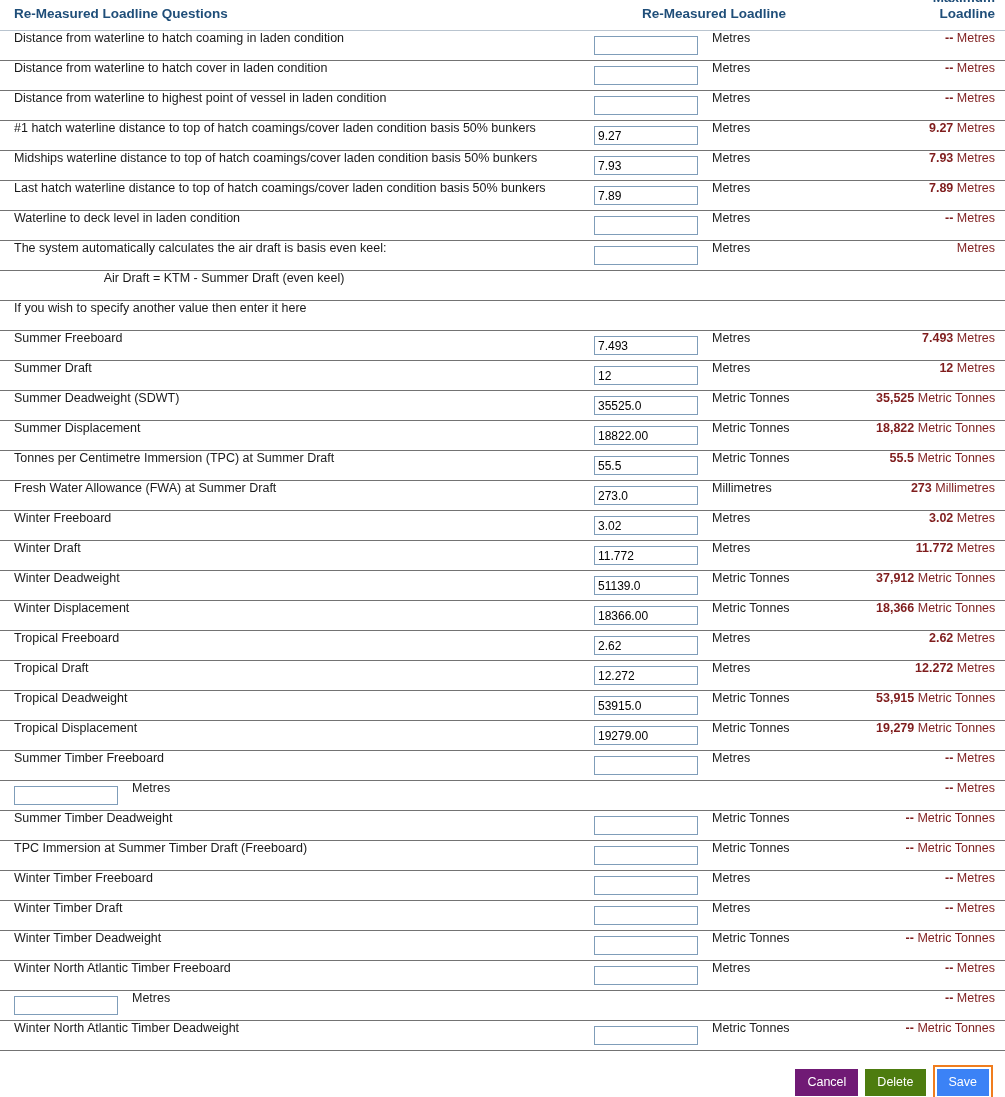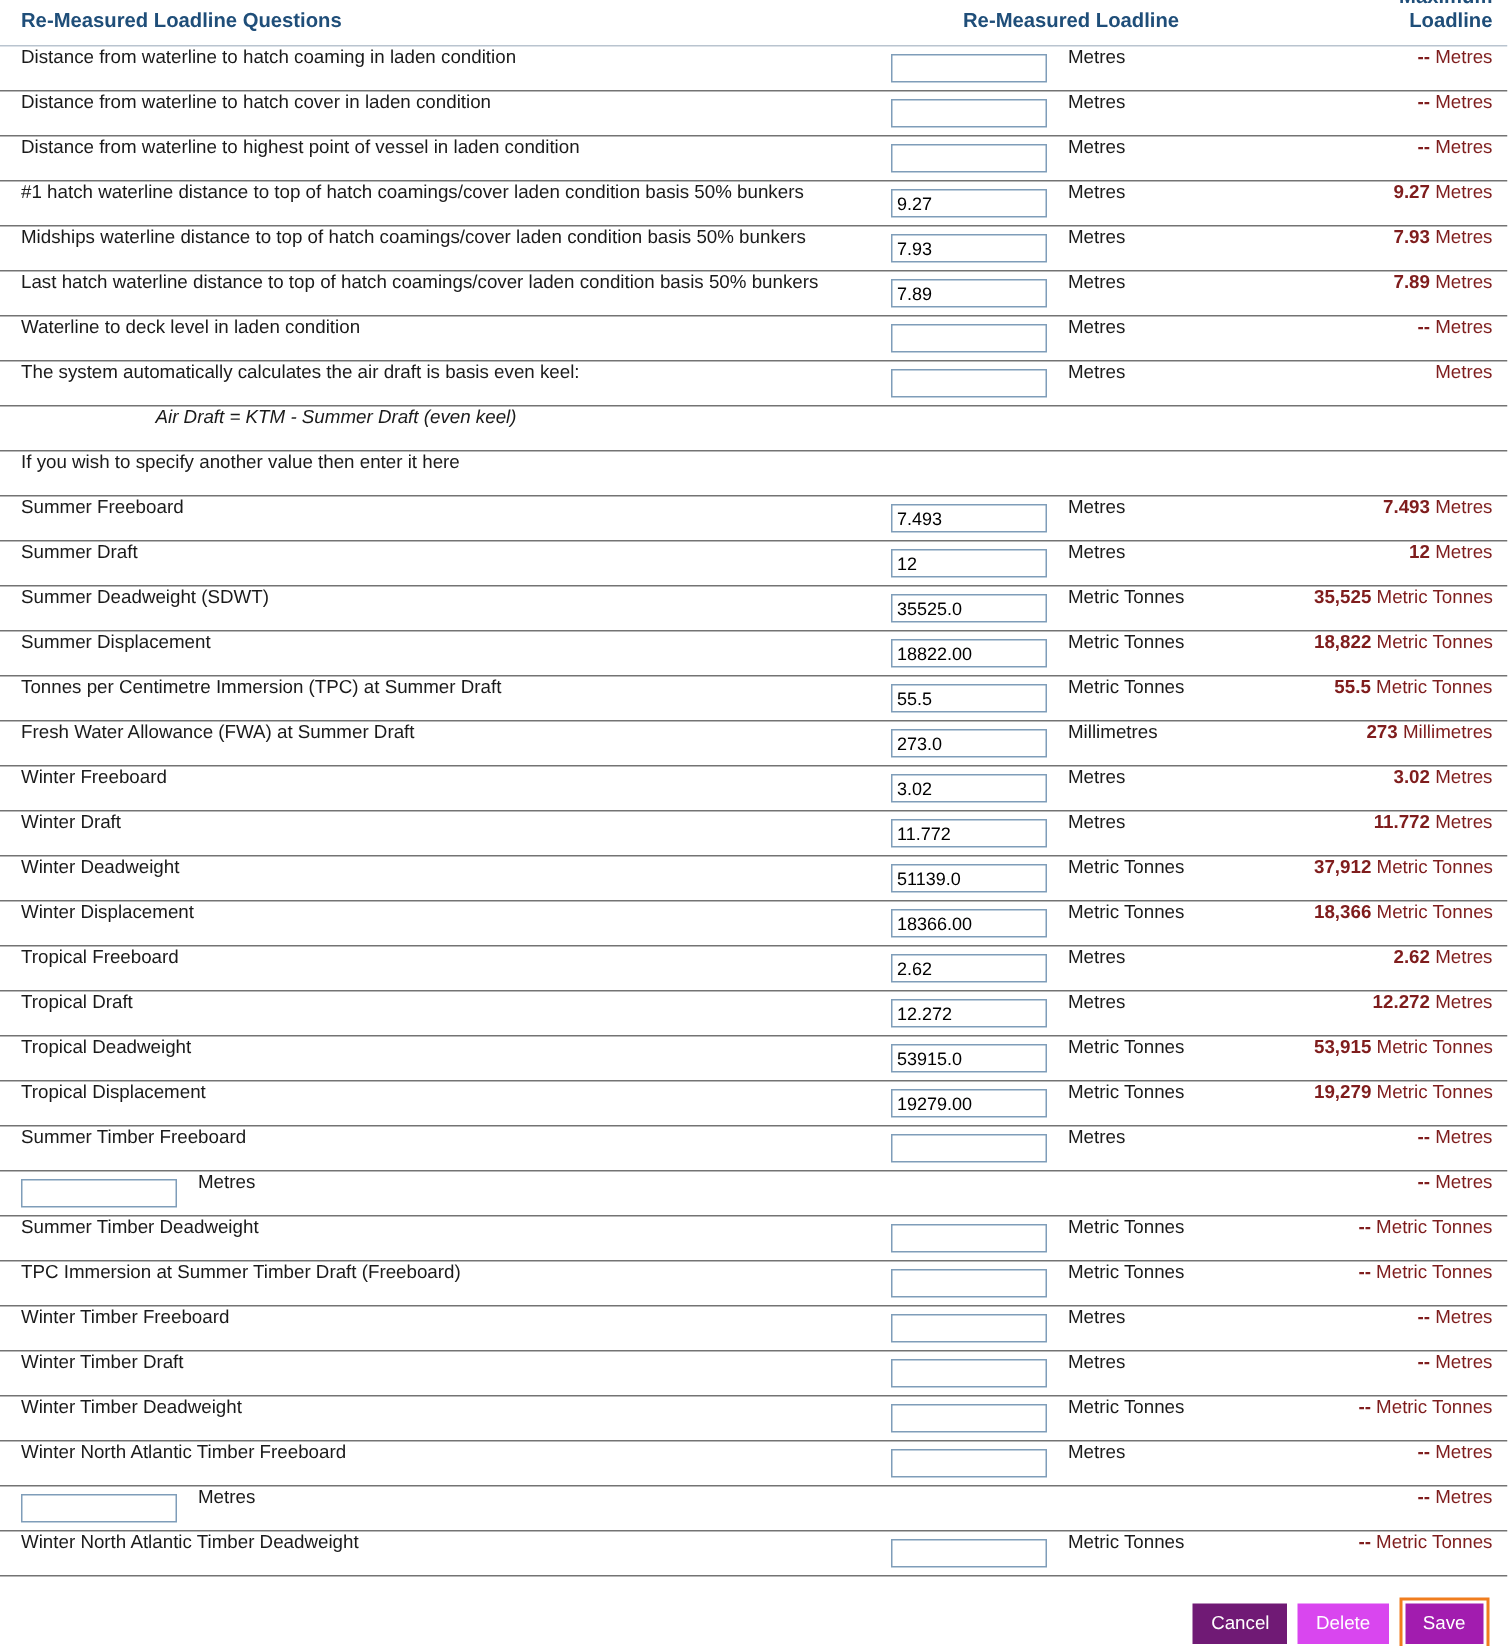--- a/index.html
+++ b/index.html
@@ -55,21 +55,20 @@
     flex: 0 0 580px;
     font-size: 12.5px;
     color: #1a1a1a;
     line-height: 15px;
     white-space: nowrap;
     overflow: hidden;
   }
   .lbl.center {
     text-align: center;
     padding-right: 160px;
-    font-style: italic;
   }
   .inputcell {
     flex: 0 0 110px;
     display: flex;
     align-items: center;
   }
   .inputcell input {
     width: 104px;
     height: 19px;
     font-size: 12px;
@@ -108,22 +107,22 @@
     min-width: 48px;
     text-align: center;
     padding: 5px 11px;
     font-size: 12.5px;
     color: #ffffff;
     border: 1px solid transparent;
     cursor: pointer;
     line-height: 15px;
   }
   .btn-cancel { background: #701a75; }
-  .btn-delete { background: #d946ef; }
-  .btn-save   { background: #a21caf; text-align: right; }
+  .btn-delete { background: #4d7c0f; }
+  .btn-save   { background: #3b82f6; text-align: right; }
   .save-wrap {
     border: 2px solid #f07d1e;
     padding: 2px;
     display: inline-block;
     line-height: 0;
   }
 </style>
 </head>
 <body>
 

